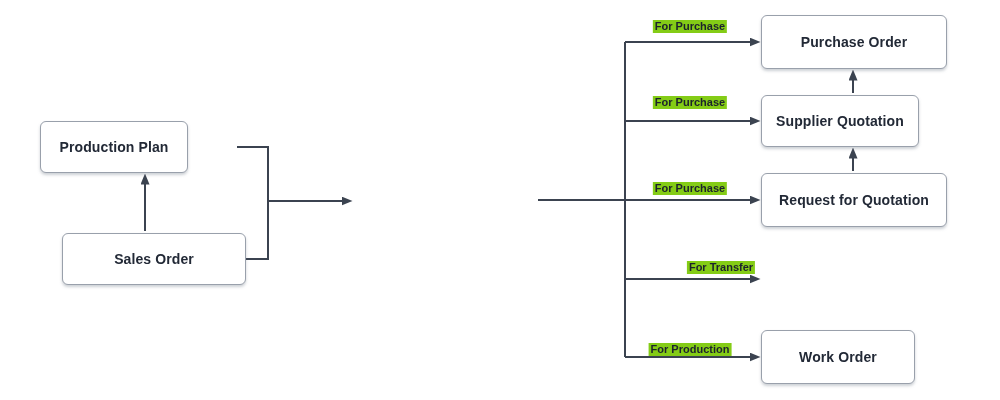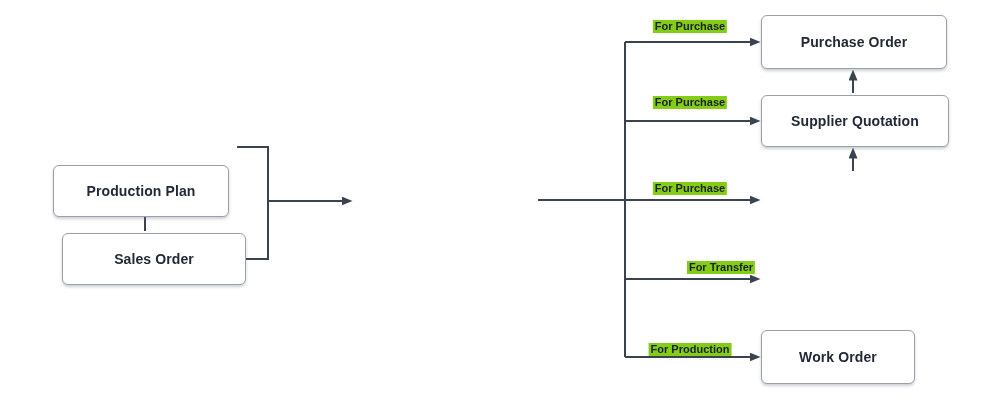--- a/index.html
+++ b/index.html
@@ -83,37 +83,40 @@
 
     <path d="M625,279 L750,279" stroke="#3b4350" stroke-width="2" fill="none" marker-end="url(#arrow)"></path>
 
     <path d="M625,357 L750,357" stroke="#3b4350" stroke-width="2" fill="none" marker-end="url(#arrow)"></path>
 
     <path d="M853,171 L853,158" stroke="#3b4350" stroke-width="2" fill="none" marker-end="url(#arrow)"></path>
 
     <path d="M853,93 L853,80" stroke="#3b4350" stroke-width="2" fill="none" marker-end="url(#arrow)"></path>
   </svg>
 
-  <div class="node" style="left:53px; top:121px; width:176px; height:52px;margin-top:44px;">
+  <div class="node" style="left:40px; top:121px; width:148px; height:52px;">
     <span>Production Plan</span>
   </div>
 
   <div class="node" style="left:53px; top:233px; width:184px; height:52px;margin-left:9px;">
     <span>Sales Order</span>
   </div>
 
 
   <div class="node" style="left:761px; top:15px; width:186px; height:54px;">
     <span>Purchase Order</span>
   </div>
 
-  <div class="node" style="left:761px; top:95px; width:188px; height:52px;">
+  <div class="node" style="left:761px; top:95px; width:158px; height:52px;">
     <span>Supplier Quotation</span>
   </div>
 
+  <div class="node" style="left:761px; top:173px; width:186px; height:54px;">
+    <span>Request for Quotation</span>
+  </div>
 
 
   <div class="node" style="left:761px; top:330px; width:154px; height:54px;">
     <span>Work Order</span>
   </div>
 
   <span class="edge-label" style="left:690px; top:20px;">For Purchase</span>
   <span class="edge-label" style="left:690px; top:96px;">For Purchase</span>
   <span class="edge-label" style="left:690px; top:182px;">For Purchase</span>
   <span class="edge-label" style="left:721px; top:261px;">For Transfer</span>

